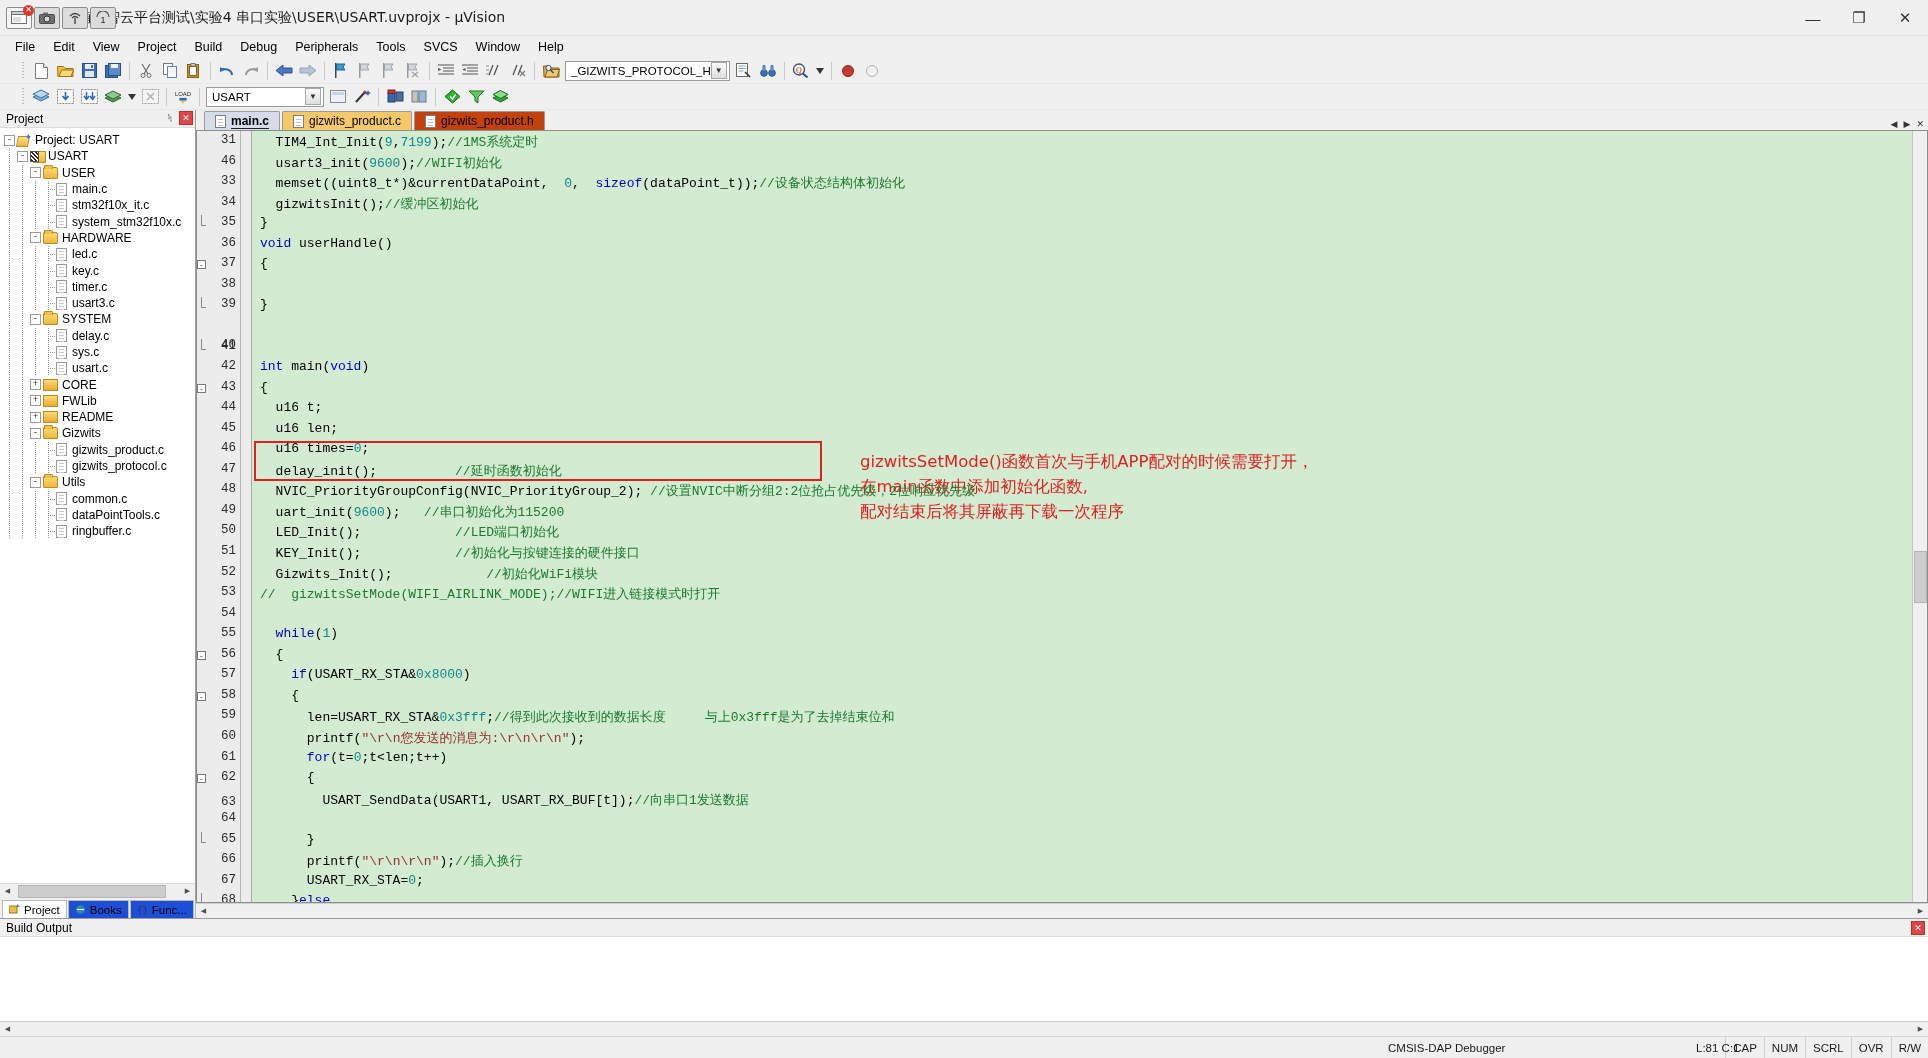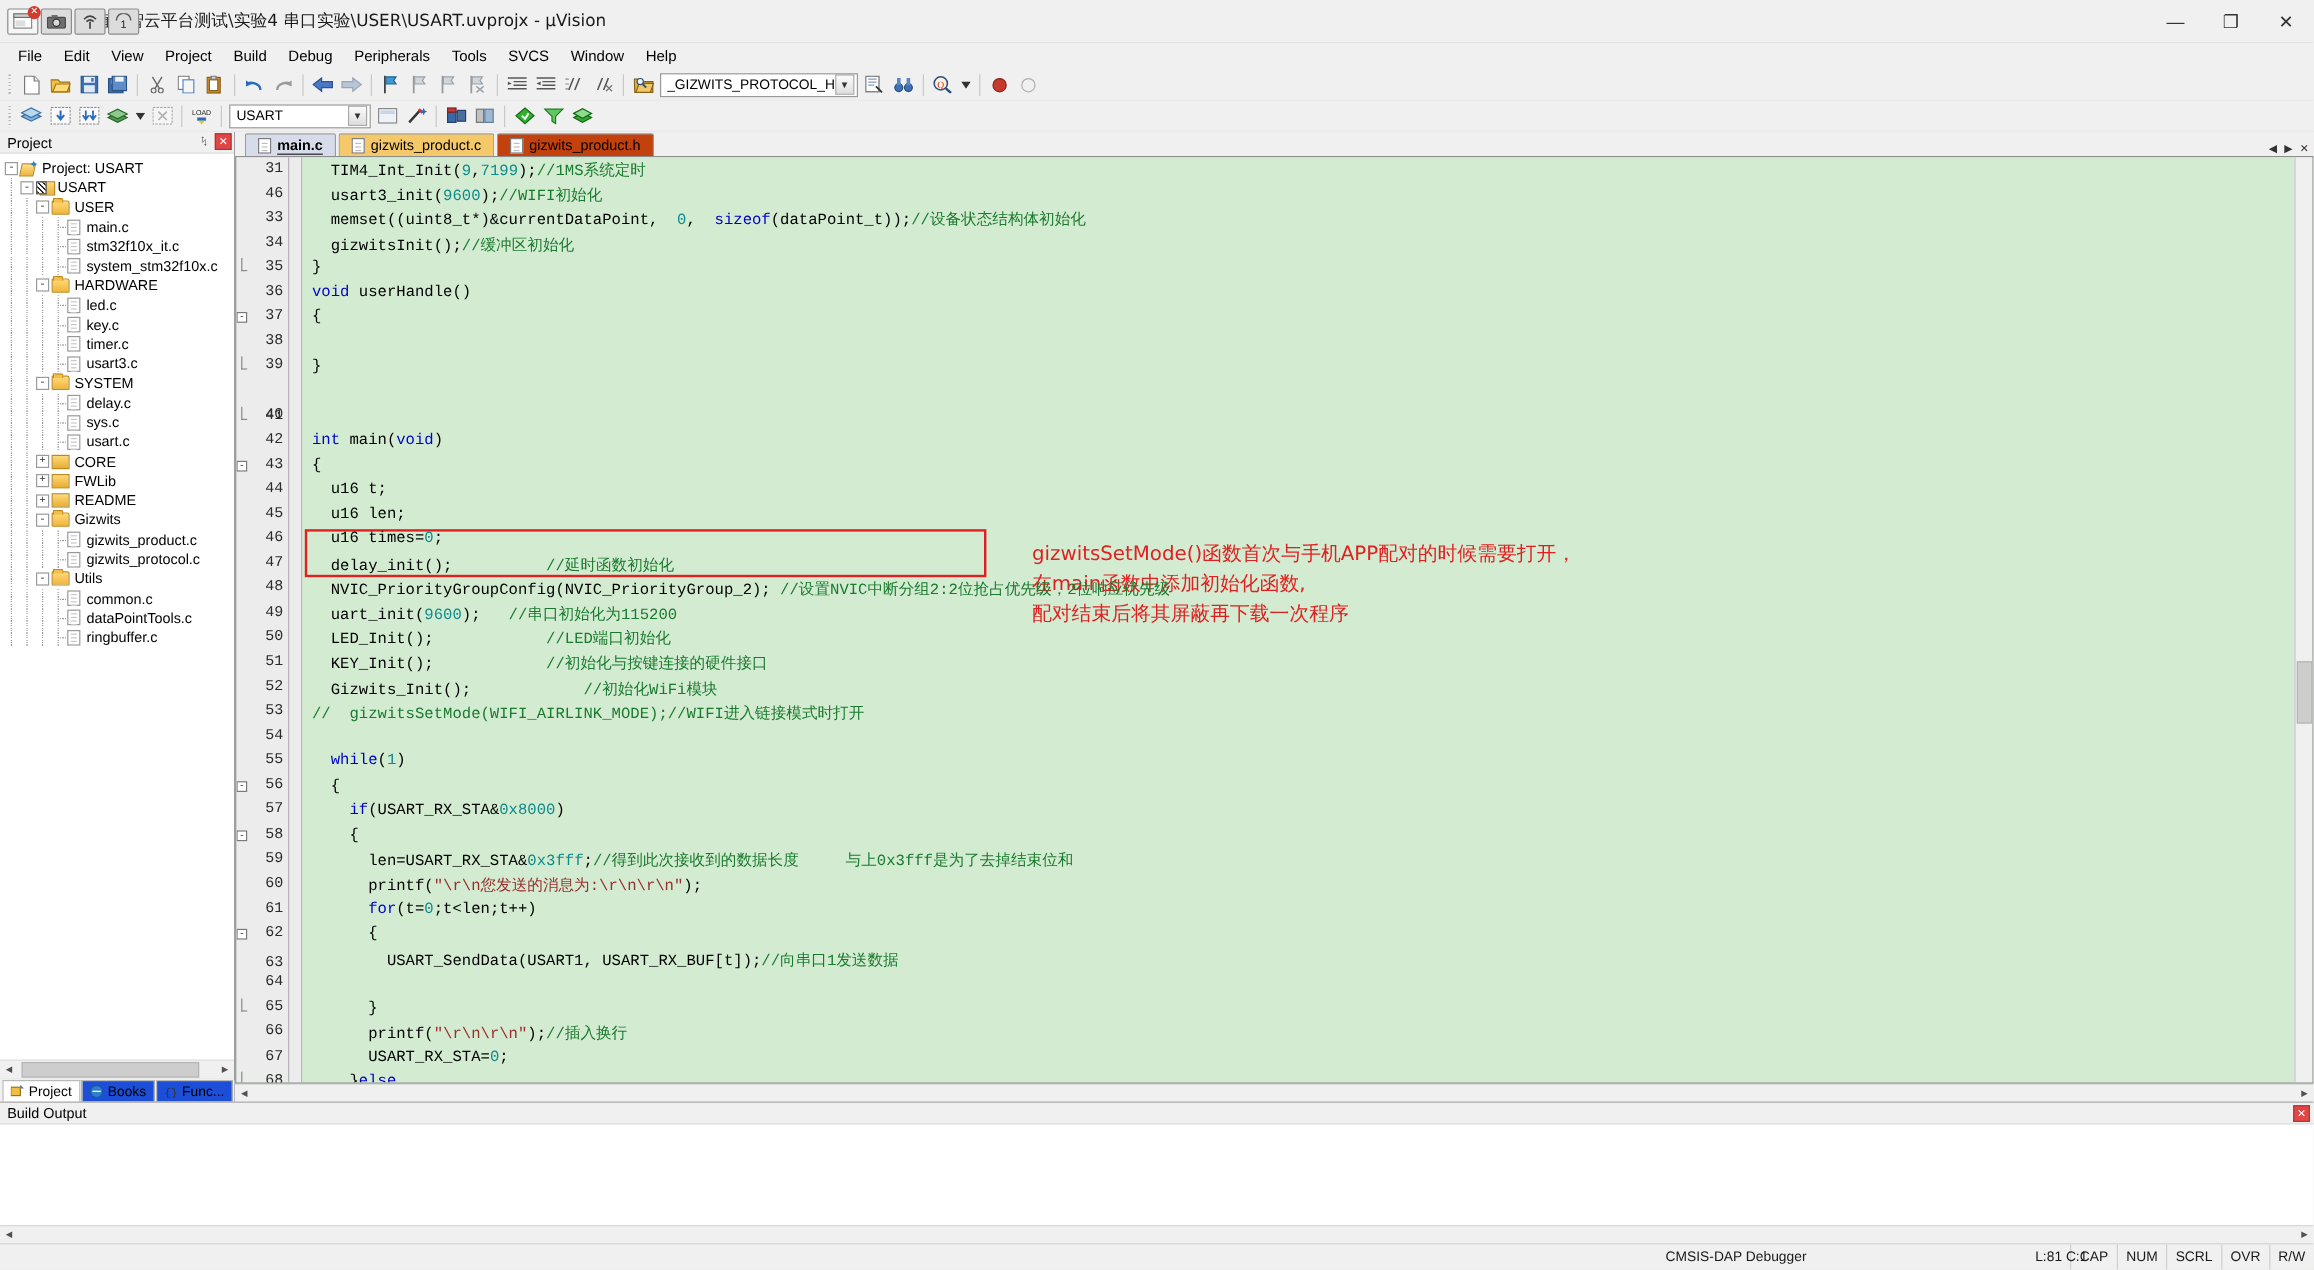--- a/index.html
+++ b/index.html
@@ -43,21 +43,21 @@
   
   .menubar {
     height: 22px; background: #f0f0f0; display: flex; align-items: center;
     padding-left: 6px; font-size: 12.5px; color: #000;
   }
   .menu-item { padding: 2px 9px; cursor: default; }
 
   
   .toolbar {
     height: 26px; background: #f0f0f0; display: flex; align-items: center;
-    padding-left: 4px; border-bottom: 1px solid #e8e8e8;
+    padding-left: 19px; border-bottom: 1px solid #e8e8e8;
   }
   .grip { width: 6px; height: 18px; margin: 0 3px 0 1px;
     background-image: repeating-linear-gradient(to bottom, #b9b9b9 0 1px, transparent 1px 3px);
     background-position: 2px 0; background-size: 2px 100%; background-repeat: repeat-y; }
   .tbtn {
     width: 22px; height: 22px; display: flex; align-items: center; justify-content: center;
     margin: 0 1px; border: 1px solid transparent; border-radius: 2px; position: relative;
   }
   .sep { width: 1px; height: 18px; background: #c9c9c9; margin: 0 4px; }
   .combo {

